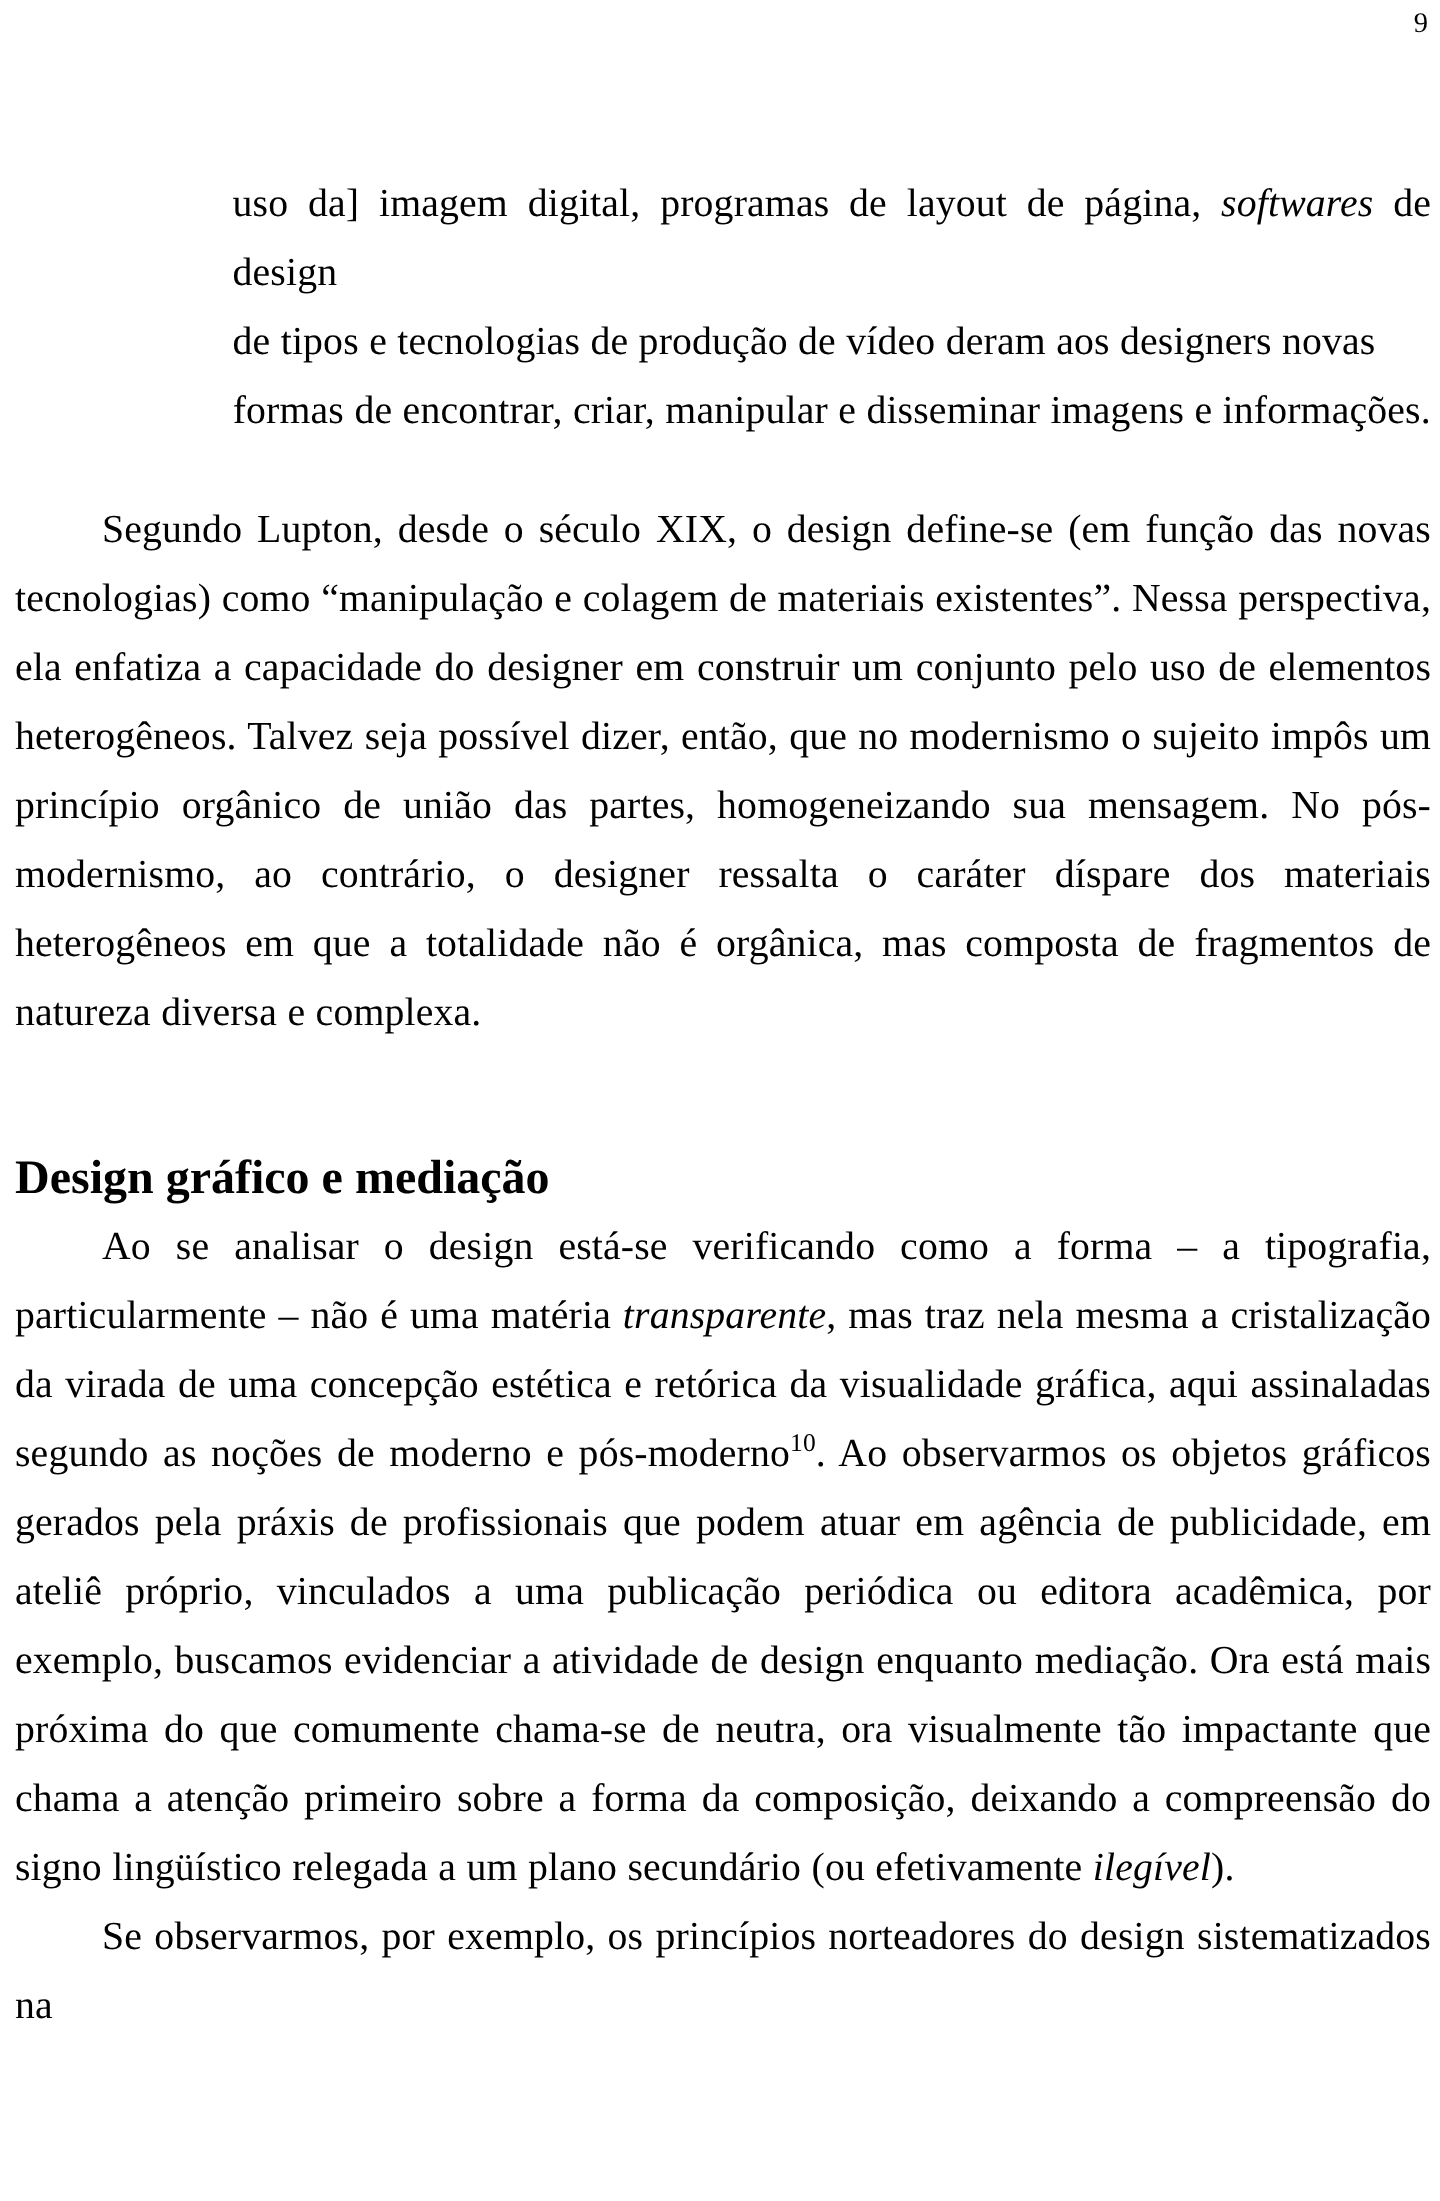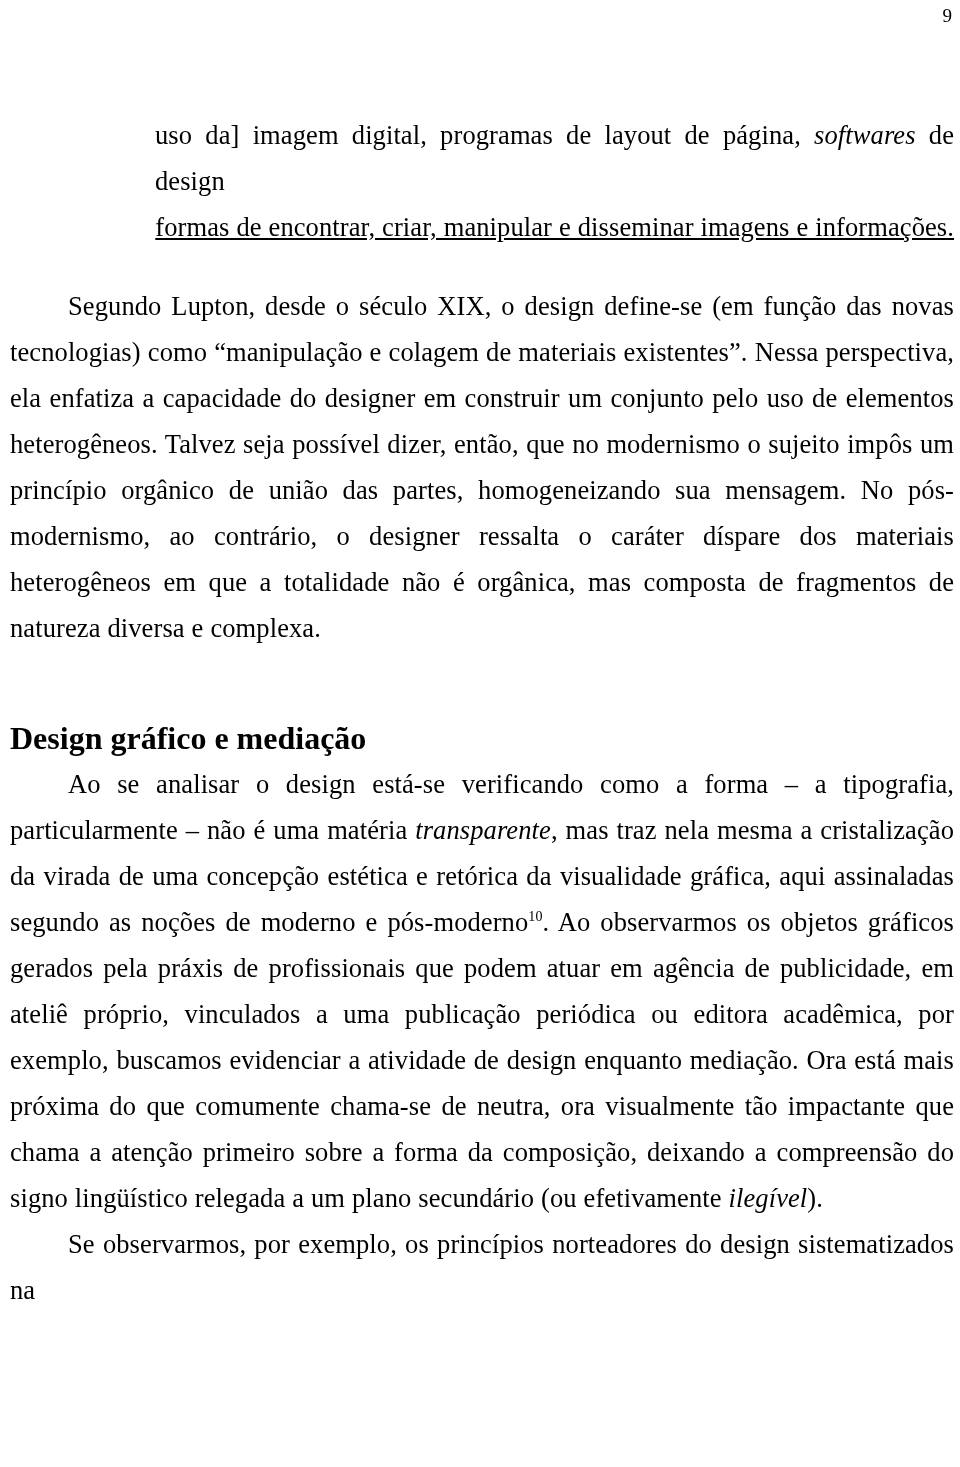--- a/index.html
+++ b/index.html
@@ -55,58 +55,58 @@
 
   
   .blockquote {
     margin-left: 145px;
     width: 799px;
   }
   .blockquote p {
     text-align: justify;
   }
   .blockquote .last-line {
-    text-align: right;
-    text-decoration: underline;
+    text-align: center;
   }
 
   .body-par {
     text-indent: 58px;
   }
 
   .spacer-sm { height: 17px; }
   .spacer-lg { height: 64px; }
 
   h2.section-heading {
     margin: 0;
     font-size: 32px;
     line-height: 46px;
     font-weight: bold;
     text-align: left;
   }
 
   i, .ital { font-style: italic; }
 
   sup.footnote-marker {
-    font-size: 14px;
+    font-size: 17px;
     vertical-align: super;
     line-height: 0;
   }
 </style>
 </head>
 <body>
 
 <div class="page">
 
   <div class="page-number">9</div>
 
   <div class="content">
 
     <blockquote class="blockquote">
       <p><span>uso da] imagem digital, programas de layout de página, </span><i>softwares</i><span> de design</span></p>
+      <p>de tipos e tecnologias de produção de vídeo deram aos designers novas</p>
       <p class="last-line">formas de encontrar, criar, manipular e disseminar imagens e informações.</p>
     </blockquote>
 
     <div class="spacer-sm"></div>
 
     <p class="body-par">Segundo Lupton, desde o século XIX, o design define-se (em função das novas tecnologias) como “manipulação e colagem de materiais existentes”. Nessa perspectiva, ela enfatiza a capacidade do designer em construir um conjunto pelo uso de elementos heterogêneos. Talvez seja possível dizer, então, que no modernismo o sujeito impôs um princípio orgânico de união das partes, homogeneizando sua mensagem. No pós-modernismo, ao contrário, o designer ressalta o caráter díspare dos materiais heterogêneos em que a totalidade não é orgânica, mas composta de fragmentos de natureza diversa e complexa.</p>
 
     <div class="spacer-lg"></div>
 
     <h2 class="section-heading">Design gráfico e mediação</h2>

